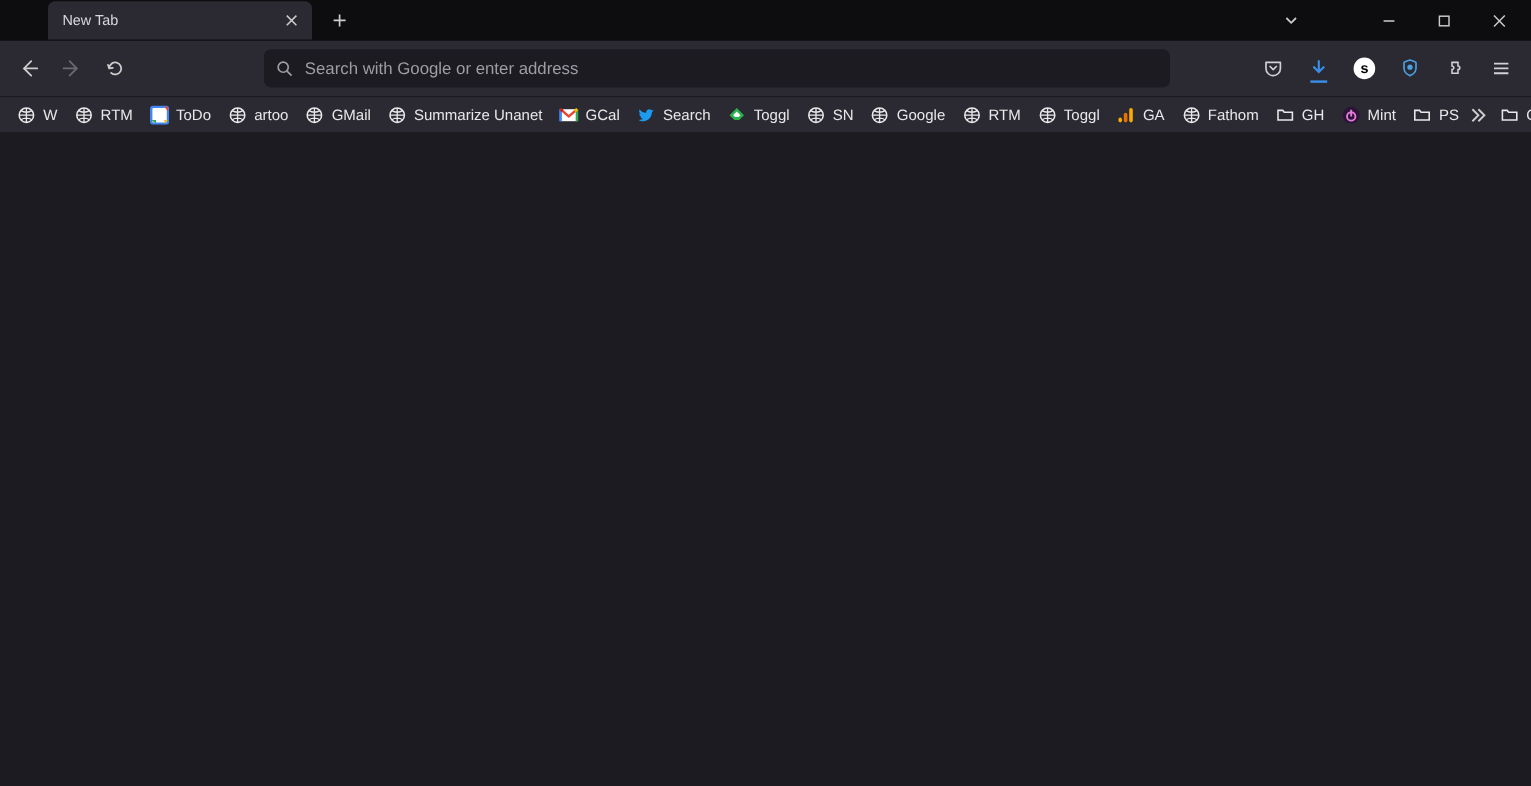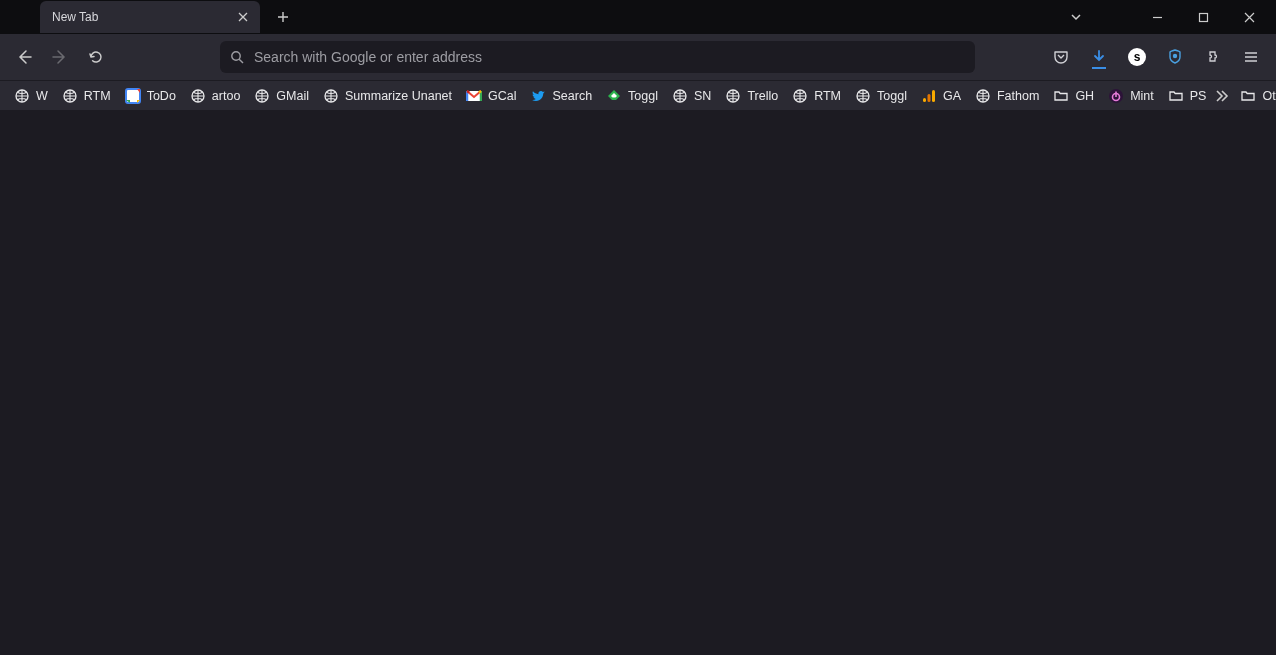--- a/index.html
+++ b/index.html
@@ -329,21 +329,21 @@
         </svg>
       </span>
       <span>SN</span>
     </div>
     <div class="bm">
       <span class="bm-icon">
         <svg width="16" height="16" viewBox="0 0 16 16">
           <use href="#ico-globe"></use>
         </svg>
       </span>
-      <span>Trello</span>
+      <span>Google</span>
     </div>
     <div class="bm">
       <span class="bm-icon">
         <svg width="16" height="16" viewBox="0 0 16 16">
           <use href="#ico-globe"></use>
         </svg>
       </span>
       <span>RTM</span>
     </div>
     <div class="bm">

